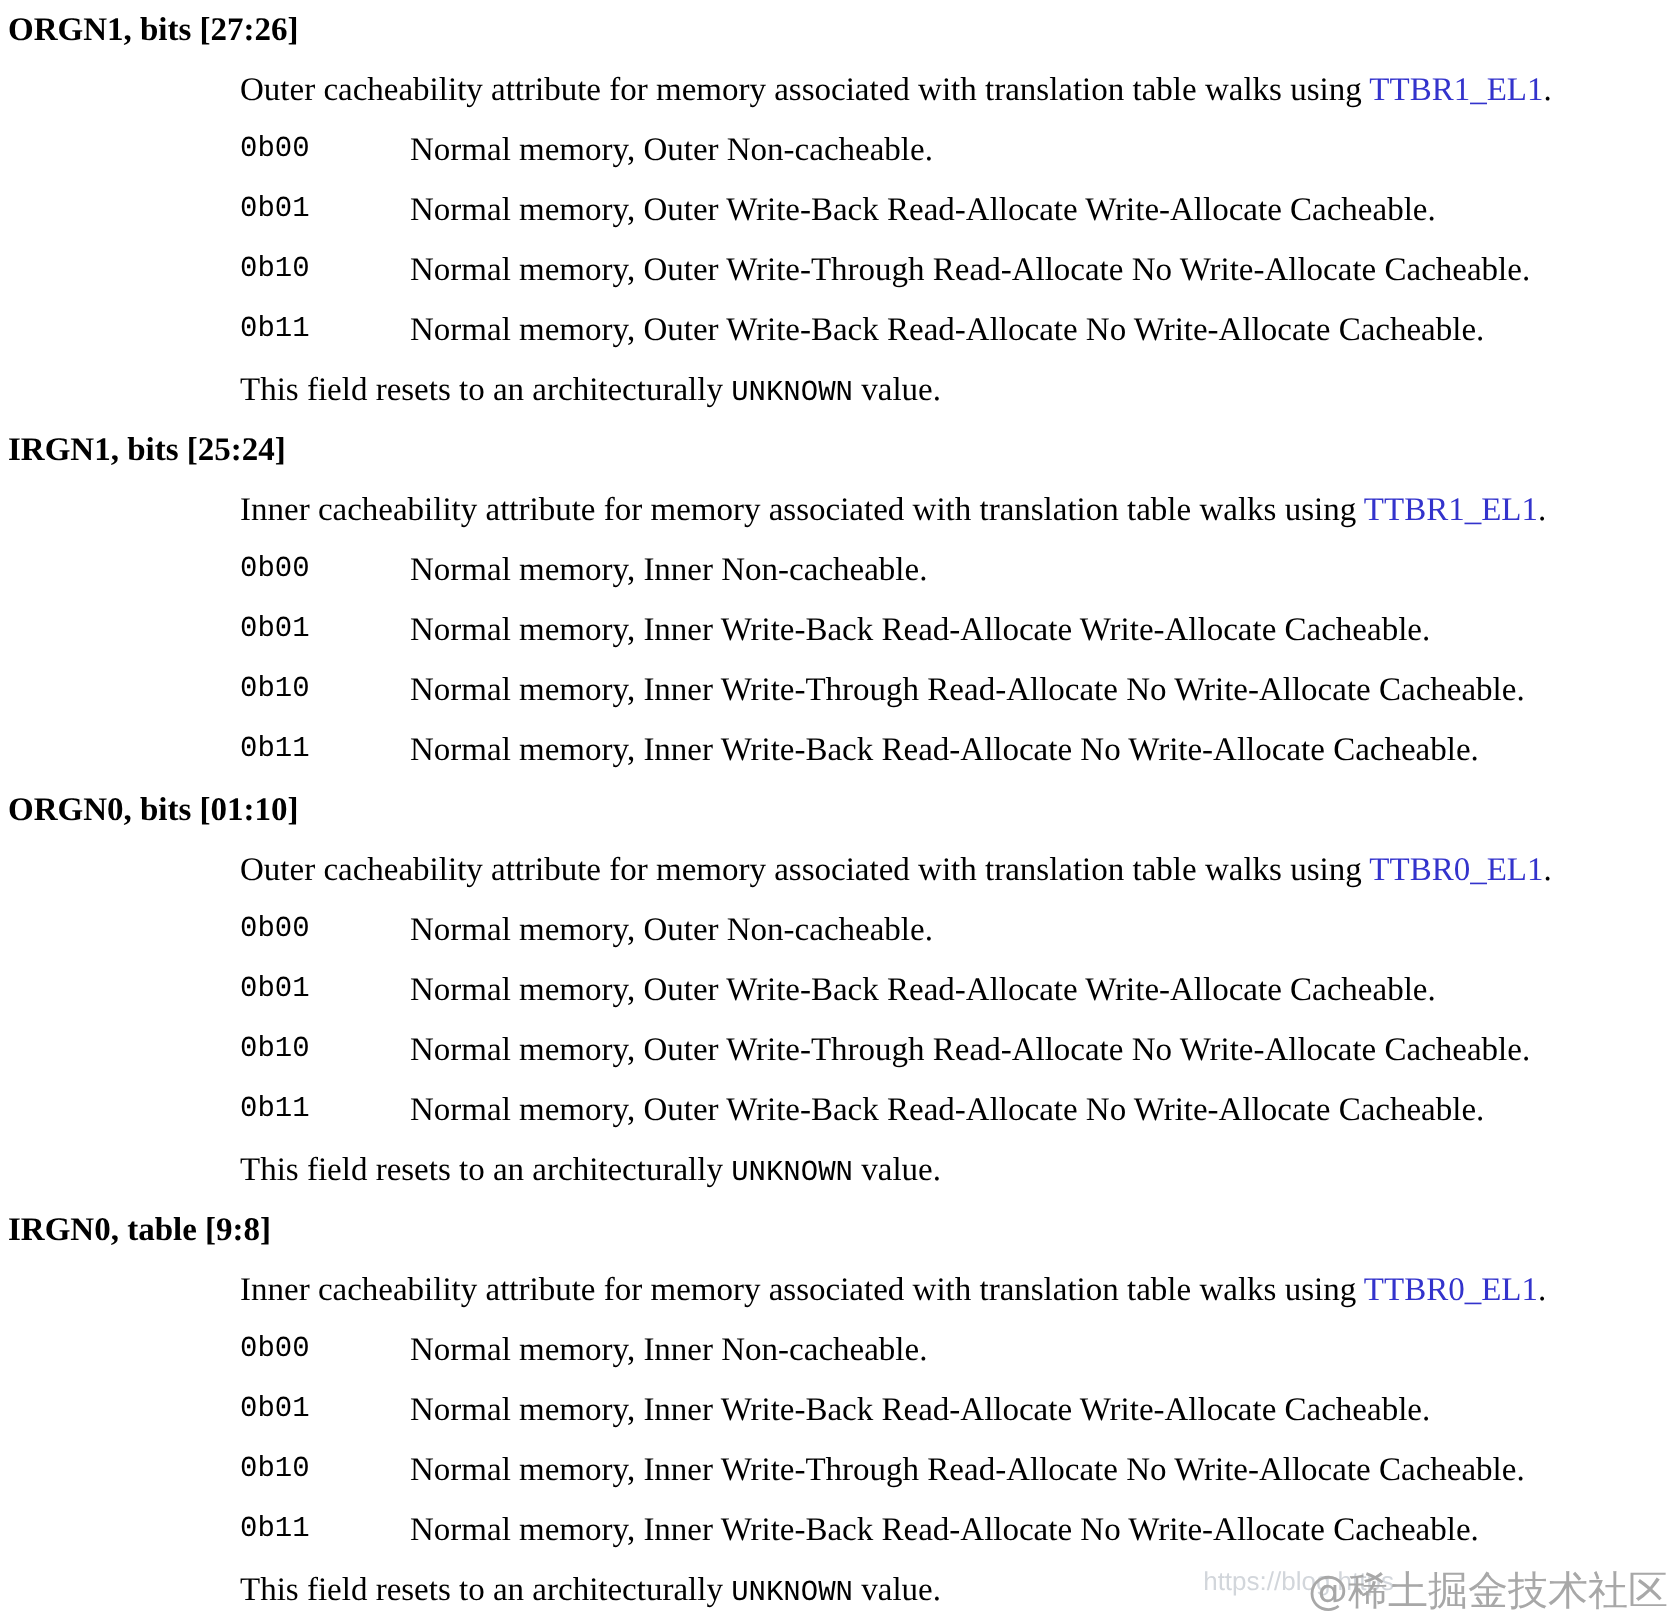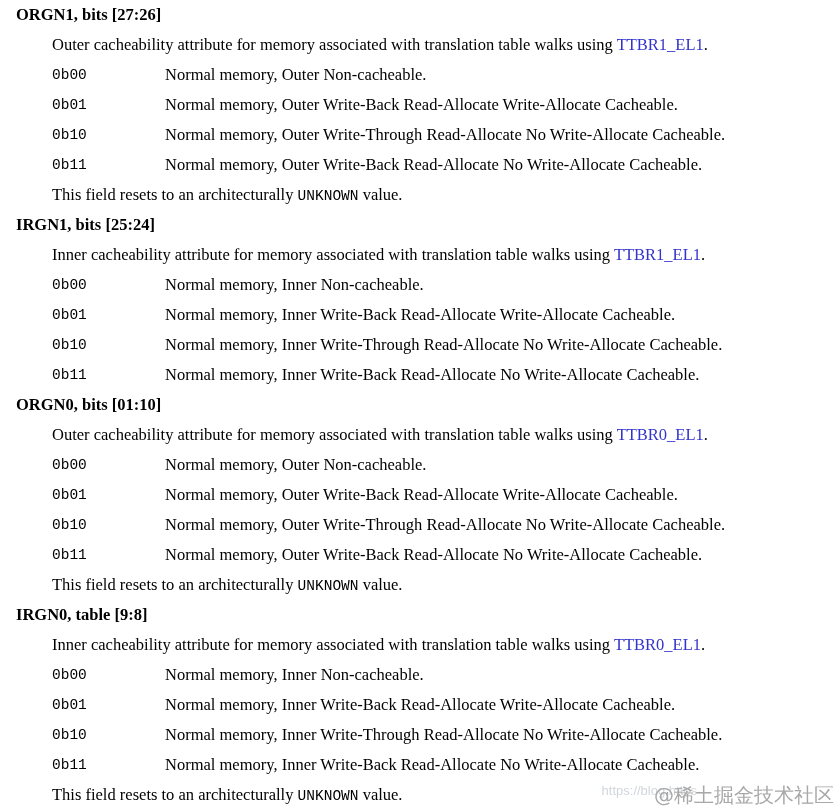--- a/index.html
+++ b/index.html
@@ -13,25 +13,25 @@
     position: relative;
     overflow: hidden;
   }
   .line {
     height: 30px;
     line-height: 30px;
     white-space: nowrap;
   }
   .heading {
     font-weight: bold;
-    padding-left: 16px;
+    padding-left: 4px;
     font-size: 16.5px;
   }
-  .indent { padding-left: 52px; }
-  .vrow { display: flex; gap: 28px; }
+  .indent { padding-left: 120px; }
+  .vrow { display: flex; }
   .vcode {
     flex: 0 0 85px;
     width: 85px;
   }
   .code {
     font-family: "Liberation Mono", "DejaVu Sans Mono", monospace;
     font-size: 14.5px;
   }
   a.reglink {
     color: #3333cc;

